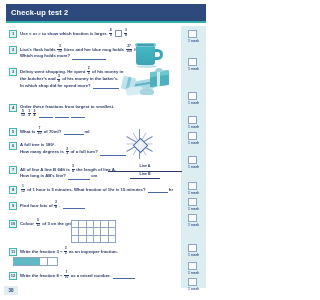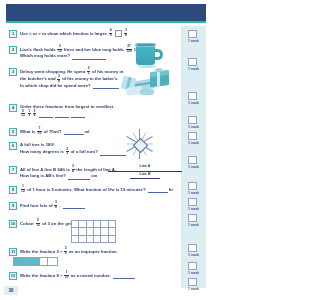--- a/index.html
+++ b/index.html
@@ -166,20 +166,21 @@
     background:#e3eef2;color:#2e4a7d;font-size:4.6px;font-weight:bold;
     text-align:center;line-height:9px;
   }
 </style>
 </head>
 <body>
 
 <div class="page">
 
   <div class="header-bar"></div>
+  <div class="header-title">Check-up test 2</div>
   <div class="header-rule"></div>
 
   <div class="marks-col"></div>
   <div id="marks-host">
       <div class="mark-cell" style="top: 30px;">
         <div class="mark-box"></div>
         <div class="mark-label">1 mark</div>
       </div>
       <div class="mark-cell" style="top: 58px;">
         <div class="mark-box"></div>

